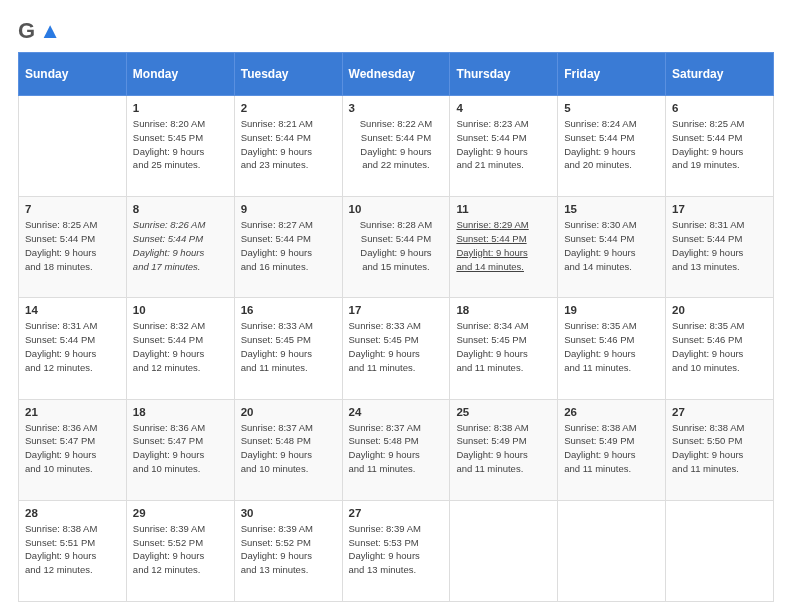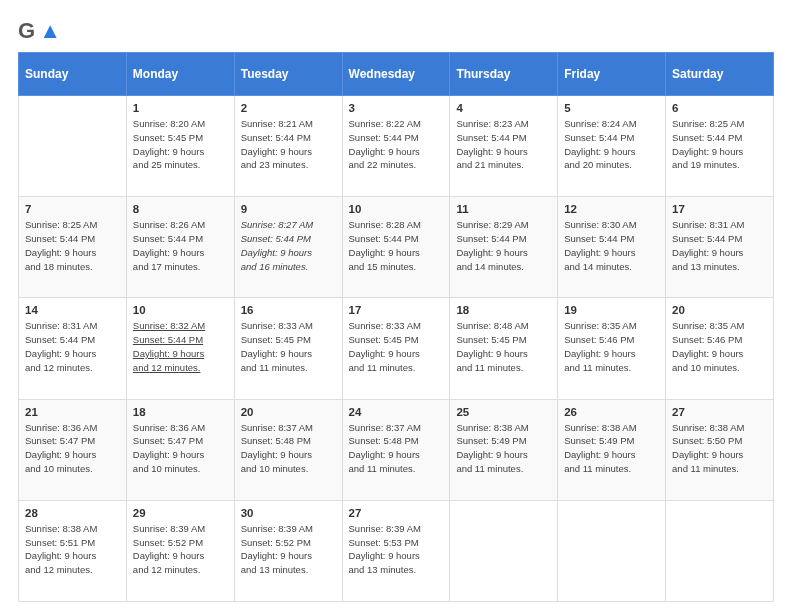--- a/index.html
+++ b/index.html
@@ -130,21 +130,21 @@
           </td>
           <td>
             <span class="day-num">2</span>
             <div class="day-info" style="white-space: pre-line;">Sunrise: 8:21 AM
 Sunset: 5:44 PM
 Daylight: 9 hours
 and 23 minutes.</div>
           </td>
           <td>
             <span class="day-num">3</span>
-            <div class="day-info" style="white-space: pre-line;">Sunrise: 8:22 AM
+            <div class="day-info" style="white-space: pre-line; text-align: center;">Sunrise: 8:22 AM
 Sunset: 5:44 PM
 Daylight: 9 hours
 and 22 minutes.</div>
           </td>
           <td>
             <span class="day-num">4</span>
             <div class="day-info" style="white-space: pre-line;">Sunrise: 8:23 AM
 Sunset: 5:44 PM
 Daylight: 9 hours
 and 21 minutes.</div>
@@ -167,48 +167,48 @@
         <tr>
           <td>
             <span class="day-num">7</span>
             <div class="day-info" style="white-space: pre-line;">Sunrise: 8:25 AM
 Sunset: 5:44 PM
 Daylight: 9 hours
 and 18 minutes.</div>
           </td>
           <td>
             <span class="day-num">8</span>
-            <div class="day-info" style="white-space: pre-line;">Sunrise: 8:26 AM
+            <div class="day-info" style="white-space: pre-line; font-style: italic;">Sunrise: 8:26 AM
 Sunset: 5:44 PM
 Daylight: 9 hours
 and 17 minutes.</div>
           </td>
           <td>
             <span class="day-num">9</span>
-            <div class="day-info" style="white-space: pre-line; font-style: italic;">Sunrise: 8:27 AM
+            <div class="day-info" style="white-space: pre-line;">Sunrise: 8:27 AM
 Sunset: 5:44 PM
 Daylight: 9 hours
 and 16 minutes.</div>
           </td>
           <td>
             <span class="day-num">10</span>
-            <div class="day-info" style="white-space: pre-line;">Sunrise: 8:28 AM
+            <div class="day-info" style="white-space: pre-line; text-align: center;">Sunrise: 8:28 AM
 Sunset: 5:44 PM
 Daylight: 9 hours
 and 15 minutes.</div>
           </td>
           <td>
             <span class="day-num">11</span>
-            <div class="day-info" style="white-space: pre-line;">Sunrise: 8:29 AM
+            <div class="day-info" style="white-space: pre-line; text-decoration: underline;">Sunrise: 8:29 AM
 Sunset: 5:44 PM
 Daylight: 9 hours
 and 14 minutes.</div>
           </td>
           <td>
-            <span class="day-num">12</span>
+            <span class="day-num">15</span>
             <div class="day-info" style="white-space: pre-line;">Sunrise: 8:30 AM
 Sunset: 5:44 PM
 Daylight: 9 hours
 and 14 minutes.</div>
           </td>
           <td>
             <span class="day-num">17</span>
             <div class="day-info" style="white-space: pre-line;">Sunrise: 8:31 AM
 Sunset: 5:44 PM
 Daylight: 9 hours
@@ -218,42 +218,42 @@
         <tr>
           <td>
             <span class="day-num">14</span>
             <div class="day-info" style="white-space: pre-line;">Sunrise: 8:31 AM
 Sunset: 5:44 PM
 Daylight: 9 hours
 and 12 minutes.</div>
           </td>
           <td>
             <span class="day-num">10</span>
-            <div class="day-info" style="white-space: pre-line; text-decoration: underline;">Sunrise: 8:32 AM
+            <div class="day-info" style="white-space: pre-line;">Sunrise: 8:32 AM
 Sunset: 5:44 PM
 Daylight: 9 hours
 and 12 minutes.</div>
           </td>
           <td>
             <span class="day-num">16</span>
             <div class="day-info" style="white-space: pre-line;">Sunrise: 8:33 AM
 Sunset: 5:45 PM
 Daylight: 9 hours
 and 11 minutes.</div>
           </td>
           <td>
             <span class="day-num">17</span>
             <div class="day-info" style="white-space: pre-line;">Sunrise: 8:33 AM
 Sunset: 5:45 PM
 Daylight: 9 hours
 and 11 minutes.</div>
           </td>
           <td>
             <span class="day-num">18</span>
-            <div class="day-info" style="white-space: pre-line;">Sunrise: 8:48 AM
+            <div class="day-info" style="white-space: pre-line;">Sunrise: 8:34 AM
 Sunset: 5:45 PM
 Daylight: 9 hours
 and 11 minutes.</div>
           </td>
           <td>
             <span class="day-num">19</span>
             <div class="day-info" style="white-space: pre-line;">Sunrise: 8:35 AM
 Sunset: 5:46 PM
 Daylight: 9 hours
 and 11 minutes.</div>

